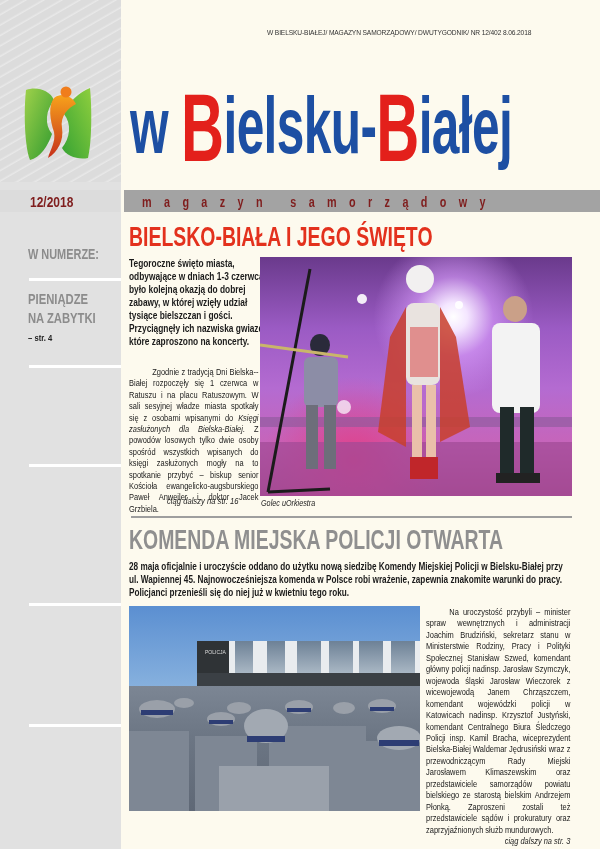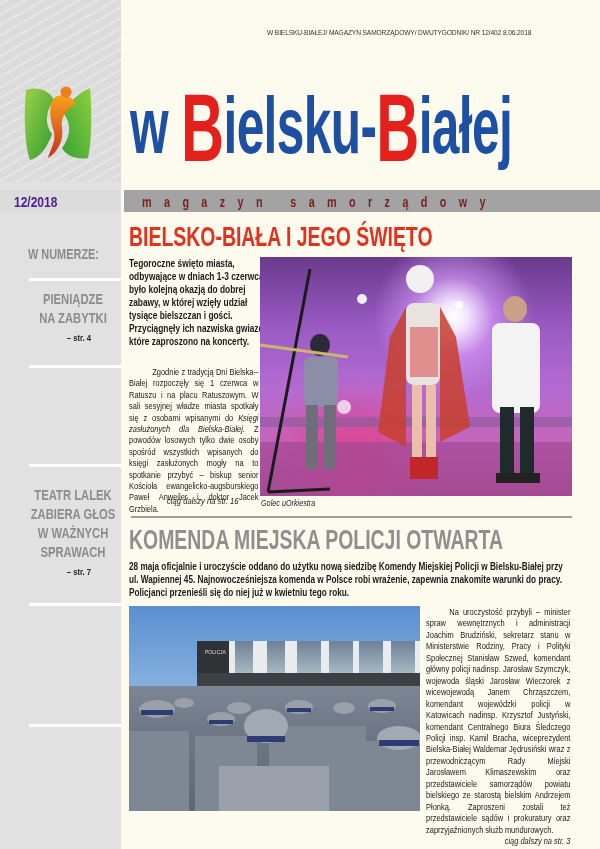--- a/index.html
+++ b/index.html
@@ -47,42 +47,42 @@
       letter-spacing: -1px;
       transform: scaleX(0.62); transform-origin: left top;
       white-space: nowrap;
     }
     .masthead .red { color: #e3201b; font-size: 96px; position: relative; top: 8px; }
 
     
     .band-left {
       position: absolute; left: 0; top: 190px; width: 120px; height: 22px;
       background: #dcdcdc;
-      color: #4c1d95;
+      color: #7f1d1d;
       font-weight: bold; font-size: 15px;
-      display: flex; align-items: center; padding-left: 14px;
+      display: flex; align-items: center; padding-left: 30px;
       transform-origin: left center;
     }
     .band-left span { display: inline-block; transform: scaleX(0.8); transform-origin: left center; }
     .band-right {
       position: absolute; left: 124px; top: 190px; width: 548px; height: 22px;
       background: #a3a3a3;
       color: #7f1d1d; font-size: 15px; font-weight: bold;
       display: flex; align-items: center; padding-left: 18px;
     }
     .band-right span { letter-spacing: 17.2px; transform: scaleX(0.72); transform-origin: left center; display: inline-block; white-space: nowrap; }
 
     
     .toc-head {
       position: absolute; left: 28px; top: 246px;
       color: #8c8c8c; font-weight: bold; font-size: 14px;
       transform: scaleX(0.78); transform-origin: left top; white-space: nowrap;
     }
     .toc-sep { position: absolute; left: 29px; width: 92px; height: 3px; background: #ffffff; }
-    .toc-item { position: absolute; left: 28px; width: 120px; text-align: center; }
+    .toc-item { position: absolute; left: 28px; width: 120px; }
     .toc-title {
       color: #8c8c8c; font-weight: bold; font-size: 15px; line-height: 19px;
       transform: scaleX(0.75); transform-origin: left top; white-space: nowrap;
     }
     .toc-title.red { color: #e8442a; }
     .toc-page {
       font-size: 9px; font-weight: bold; color: #222; margin-top: 6px;
       transform: scaleX(0.85); transform-origin: left top;
     }
 
@@ -216,29 +216,20 @@
     <div class="toc-title">
       <div>PIENIĄDZE</div>
       <div>NA ZABYTKI</div>
     </div>
     <div class="toc-page">– str. 4</div>
   </div>
   <div class="toc-sep" style="top:365px"></div>
 
   <div class="toc-sep" style="top:464px"></div>
 
-  <div class="toc-item" style="top:485px">
-    <div class="toc-title">
-      <div>TEATR LALEK</div>
-      <div>ZABIERA GŁOS</div>
-      <div>W WAŻNYCH</div>
-      <div>SPRAWACH</div>
-    </div>
-    <div class="toc-page">– str. 7</div>
-  </div>
   <div class="toc-sep" style="top:603px"></div>
 
   <div class="toc-sep" style="top:724px"></div>
 
   <div class="h1">BIELSKO-BIAŁA I JEGO ŚWIĘTO</div>
   <div class="lead1">Tegoroczne święto miasta, odbywające w dniach 1-3 czerwca, było kolejną okazją do dobrej zabawy, w której wzięły udział tysiące bielszczan i gości. Przyciągnęły ich nazwiska gwiazd, które zaproszono na koncerty.</div>
   <div class="body1"><span>Zgodnie z tradycją Dni Bielska--Białej rozpoczęły się 1 czerwca w Ratuszu i na placu Ratuszowym. W sali sesyjnej władze miasta spotkały się z osobami wpisanymi do </span><i>Księgi zasłużonych dla Bielska-Białej</i><span>. Z powodów losowych tylko dwie osoby spośród wszystkich wpisanych do księgi zasłużonych mogły na to spotkanie przybyć – biskup senior Kościoła ewangelicko-augsburskiego Paweł Anweiler i doktor Jacek Grzbiela.</span></div>
   <div class="cont1">ciąg dalszy na str. 16</div>
 
   <div class="photo1">

